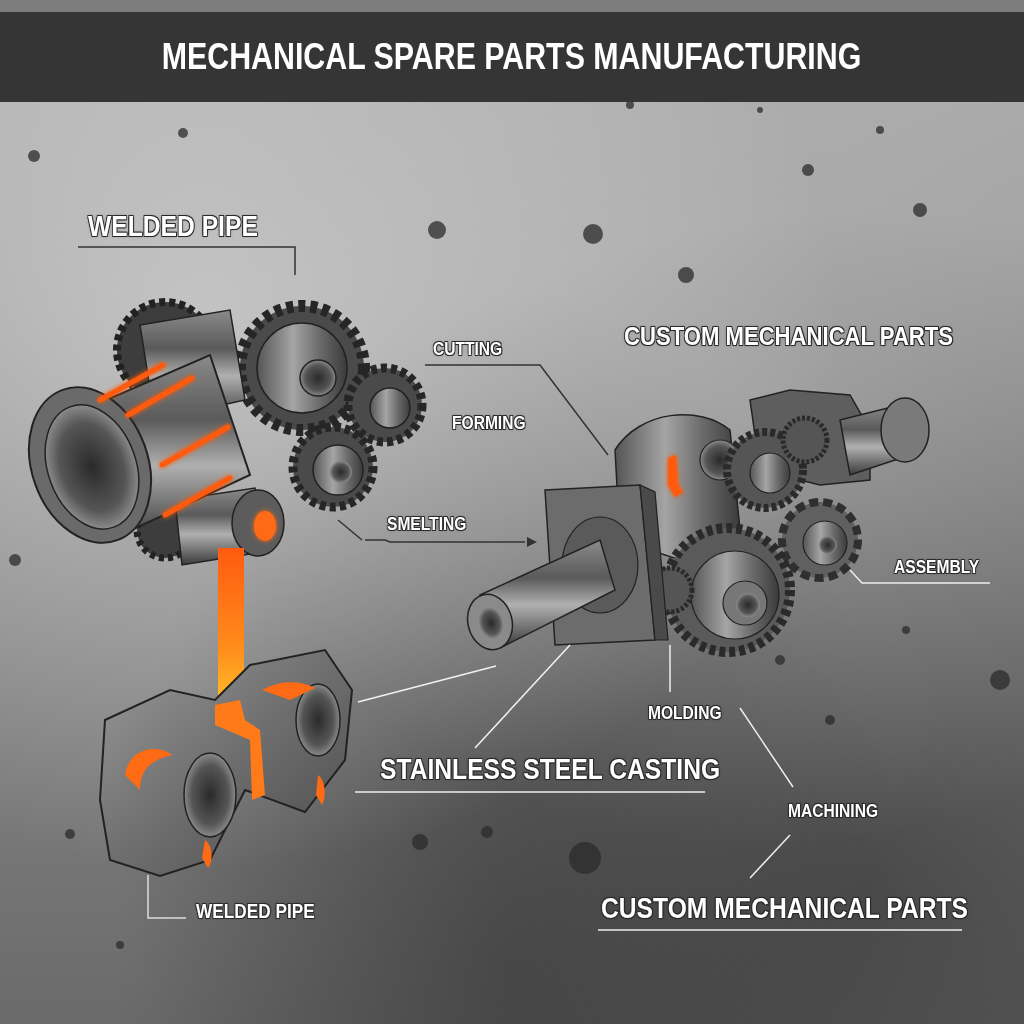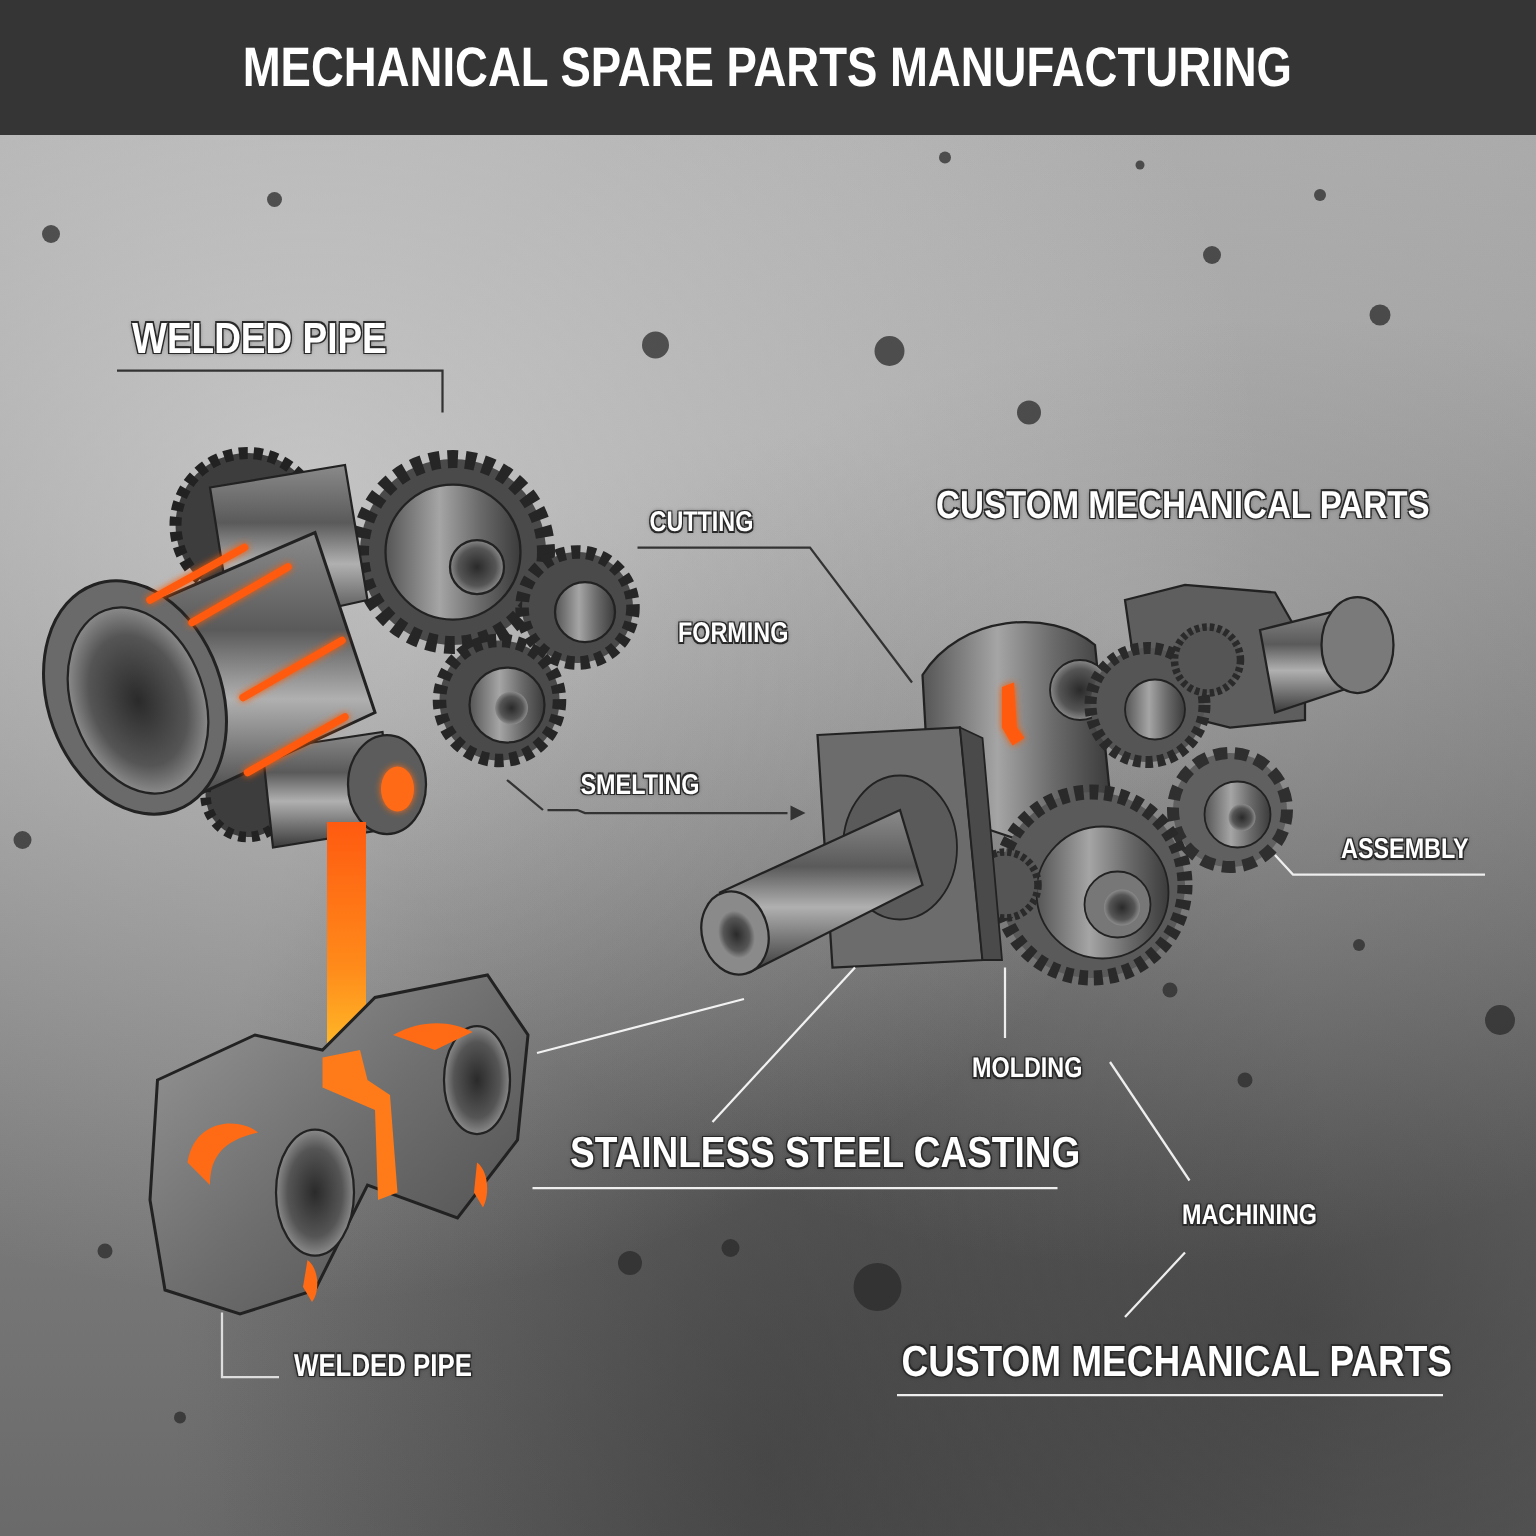--- a/index.html
+++ b/index.html
@@ -1,17 +1,17 @@
 <!DOCTYPE html>
 <html><head>
 <meta charset="utf-8">
 <style>
   html, body { margin: 0; padding: 0; }
   body { width: 1024px; height: 1024px; overflow: hidden; position: relative; font-family: "Liberation Sans", sans-serif; background: #7d7d7d; }
-  .header { position: absolute; left: 0; top: 0; width: 1024px; height: 90px; background: #353535; display: flex; align-items: center; justify-content: center; z-index: 5; }
+  .header { position: absolute; left: 0; top: 12px; width: 1024px; height: 90px; background: #353535; display: flex; align-items: center; justify-content: center; z-index: 5; }
   .header h1 { margin: 0; color: #fff; font-family: "Liberation Sans", sans-serif; font-weight: bold; font-size: 37px; letter-spacing: 0px; transform: scaleX(0.82); white-space: nowrap; }
   .canvas { position: absolute; left: 0; top: 90px; width: 1024px; height: 934px;
     background:
       radial-gradient(ellipse at 20% 25%, rgba(230,230,230,0.55), rgba(0,0,0,0) 55%),
       radial-gradient(ellipse at 75% 35%, rgba(210,210,210,0.35), rgba(0,0,0,0) 50%),
       radial-gradient(ellipse at 85% 85%, rgba(40,40,40,0.55), rgba(0,0,0,0) 60%),
       radial-gradient(ellipse at 50% 95%, rgba(50,50,50,0.45), rgba(0,0,0,0) 55%),
       linear-gradient(180deg, #a9a9a9 0%, #8d8d8d 45%, #6a6a6a 100%);
   }
   svg.art { position: absolute; left: 0; top: 0; width: 1024px; height: 1024px; z-index: 2; }

